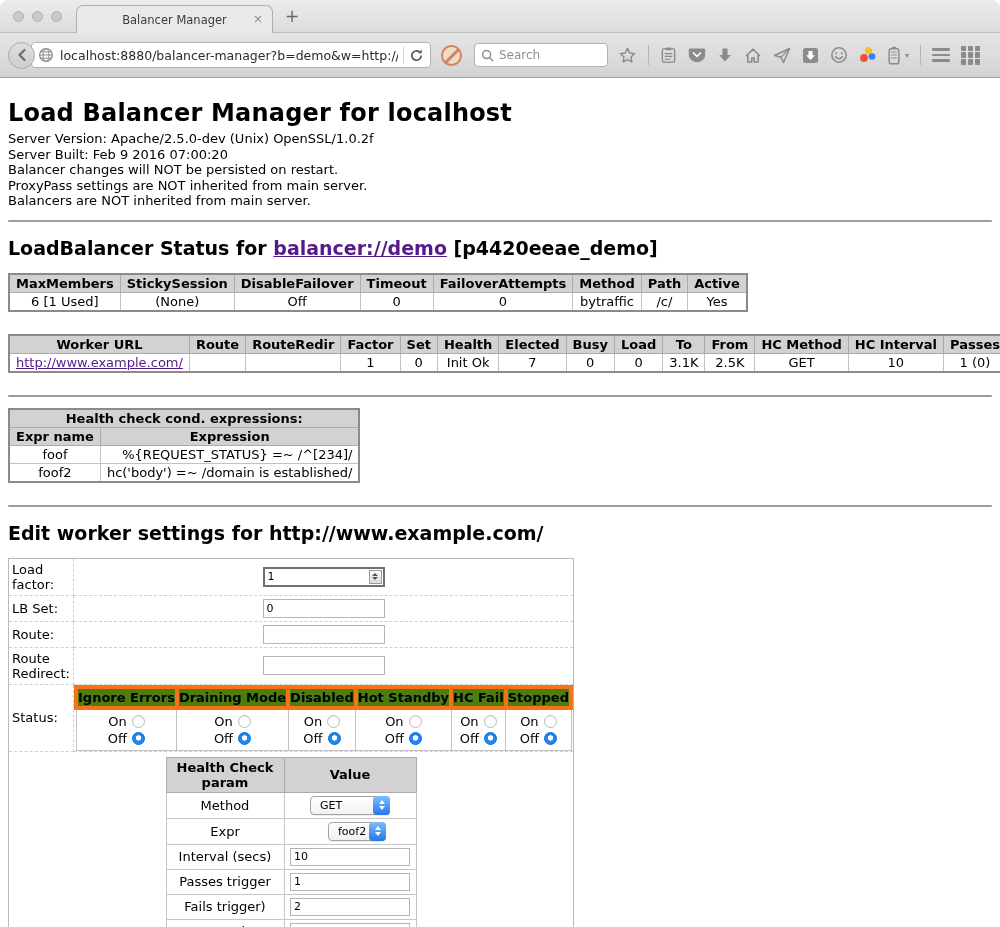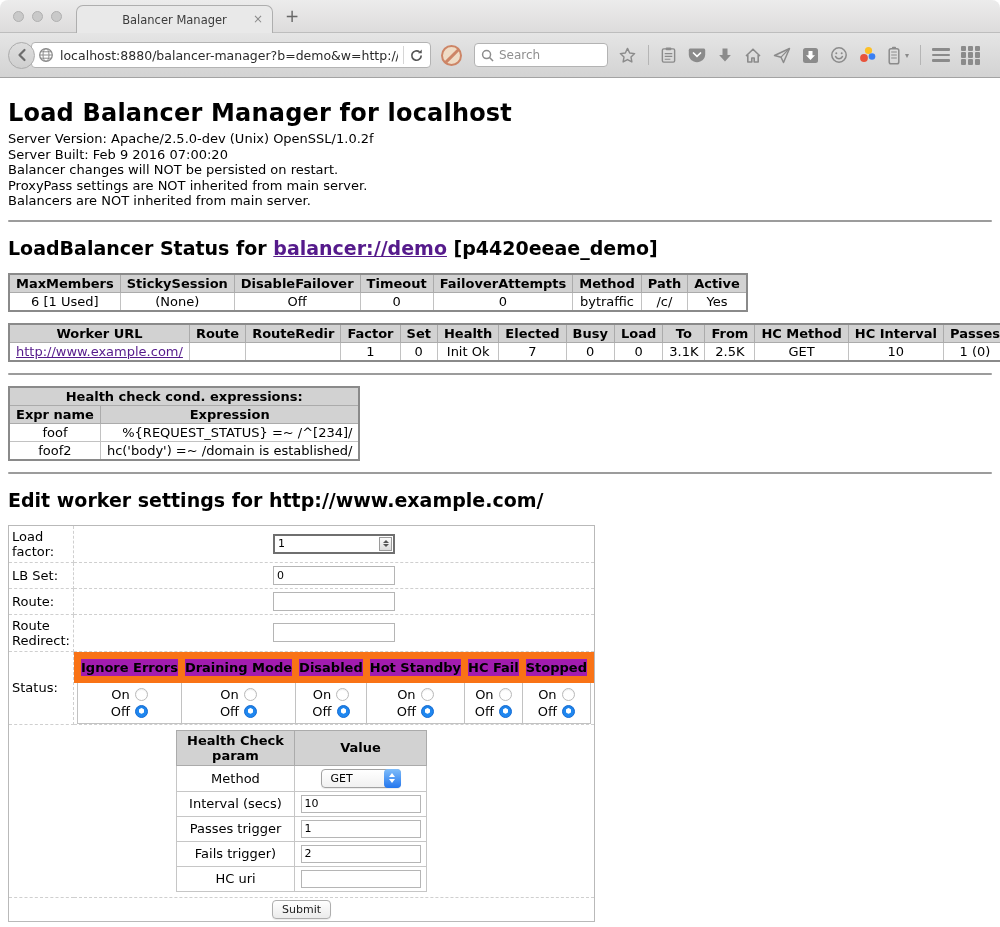--- a/index.html
+++ b/index.html
@@ -34,21 +34,21 @@
   .gridicon i { background:#8b8b8b; border-radius:1px; }
 
   
   .content { padding:0 8px; color:#000; }
   h1.pgtitle { font-size:24px; font-weight:bold; margin:21px 0 4px 0; letter-spacing:0.2px; }
   .intro { font-size:13px; line-height:15.5px; }
   hr.rule { border:none; height:2px; background:#9c9c9c; margin:11px 0; border-radius:1px; }
   h3.sect { font-size:19px; font-weight:bold; margin:15px 0 14px 0; }
   a.vlink { color:#551a8b; text-decoration:underline; }
 
-  table.data { border-collapse:collapse; font-size:13px; text-align:center; border:2px solid #8a8a8a; margin-bottom:11px; }
+  table.data { border-collapse:collapse; font-size:13px; text-align:center; border:2px solid #8a8a8a; margin-bottom:22px; }
   table.data th { background:#d2d2d2; border:1px solid #ababab; padding:1px 6px; font-weight:bold; white-space:nowrap; }
   table.data td { border:1px solid #c2c2c2; padding:1px 6px; white-space:nowrap; }
   .balancer-tbl { margin-bottom:16px; }
   .worker-tbl { width:962px; }
   .worker-tbl td.urlcell { text-align:left; }
   .expr-tbl td.exprcell { text-align:right; }
   .expr-tbl { margin-top:2px; }
 
   
   table.formtbl { width:565px; border-collapse:collapse; border:1px solid #b9b9b9; font-size:13px; margin-top:14px; }
@@ -58,21 +58,21 @@
   input.txt { width:122px; height:19px; border:1px solid #b5b5b5; font-size:11px; font-family:inherit; padding:0 3px; background:#fff; }
   .numwrap { display:inline-flex; width:122px; height:20px; border:2px solid #6f6f6f; background:#fff; align-items:center; }
   .numval { flex:1; font-size:11px; text-align:left; padding-left:3px; }
   .spin { width:13px; height:14px; border:1px solid #9a9a9a; background:linear-gradient(#fbfbfb,#dcdcdc); margin-right:1px; display:flex; flex-direction:column; align-items:center; justify-content:center; gap:1px; }
   .spin i { display:block; width:0; height:0; border-left:3px solid transparent; border-right:3px solid transparent; }
   .spin i.u { border-bottom:3px solid #555; }
   .spin i.d { border-top:3px solid #555; }
 
   td.statuscell { padding:0 !important; }
   table.statustbl { border-collapse:collapse; width:100%; font-size:13px; }
-  table.statustbl th { background:#a21caf; border:7px solid #f97316; padding:1px 0; white-space:nowrap; }
+  table.statustbl th { background:#4d7c0f; border:4px solid #f97316; padding:1px 0; white-space:nowrap; }
   table.statustbl td { border:1px solid #c2c2c2; padding:3px 4px; }
   .radiorow { display:flex; align-items:center; justify-content:center; gap:5px; height:17px; }
   .radio { width:13px; height:13px; border-radius:50%; background:#fff; border:1px solid #b9b9b9; box-shadow:inset 0 1px 1px rgba(0,0,0,.07); }
   .radio.checked { background:radial-gradient(circle at 50% 45%, #fff 0 2.4px, #1f87f0 2.9px 100%); border:1px solid #176dd4; }
 
   table.hctbl { border-collapse:collapse; border:1px solid #9d9d9d; font-size:13px; margin:2px auto; }
   table.hctbl th { background:#d2d2d2; border:1px solid #ababab; padding:2px 8px; font-weight:bold; }
   table.hctbl td { border:1px solid #c6c6c6; padding:3px 5px; text-align:center; }
   .hclbl { width:118px; }
   .hcval { width:132px; }
@@ -443,20 +443,32 @@
                 <span class="macselect sel-get">
                         <span>GET</span>
                         <span class="stepper">
                           <i class="u"></i>
                           <i class="d"></i>
                         </span>
                       </span>
               </td>
             </tr>
             <tr>
+              <td>Expr</td>
+              <td>
+                <span class="macselect sel-expr">
+                        <span>foof2</span>
+                        <span class="stepper">
+                          <i class="u"></i>
+                          <i class="d"></i>
+                        </span>
+                      </span>
+              </td>
+            </tr>
+            <tr>
               <td>Interval (secs)</td>
               <td><input class="hcinp" value="10" style=""></td>
             </tr>
             <tr>
               <td>Passes trigger</td>
               <td><input class="hcinp" value="1" style=""></td>
             </tr>
             <tr>
               <td>Fails trigger)</td>
               <td><input class="hcinp" value="2" style=""></td>

